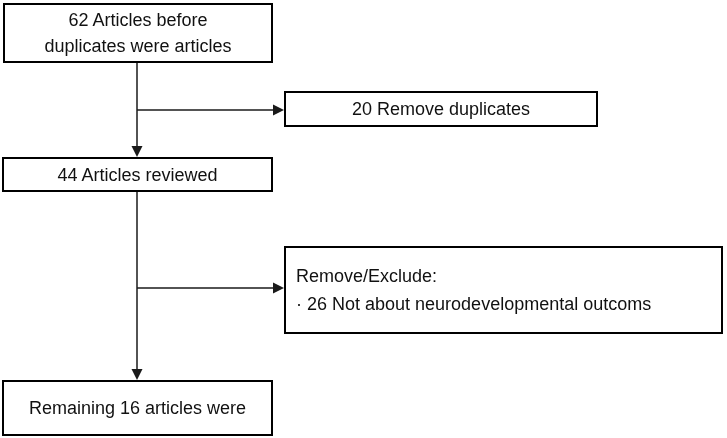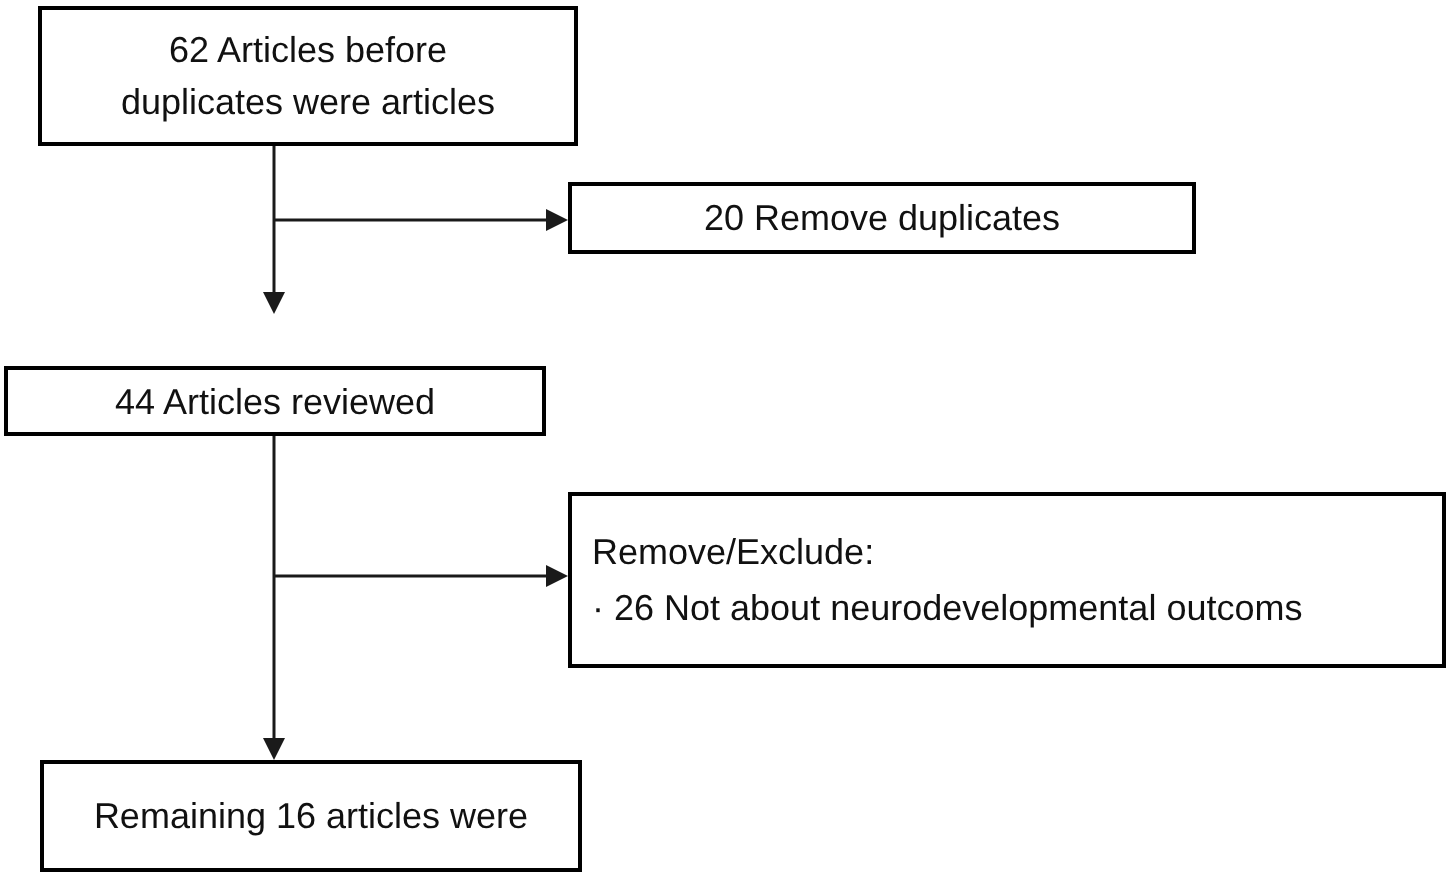--- a/index.html
+++ b/index.html
@@ -35,32 +35,32 @@
     align-items: center;
     text-align: center;
     font-size: 18px;
     line-height: 26px;
     z-index: 2;
   }
   .box span {
     display: block;
     white-space: nowrap;
   }
-  .box-initial   { left: 3px;   top: 3px;   width: 270px; height: 70px; margin-left: 16px; }
+  .box-initial   { left: 3px;   top: 3px;   width: 270px; height: 60px; }
   .box-dup       { left: 284px; top: 91px;  width: 314px; height: 36px; }
-  .box-reviewed  { left: 2px;   top: 157px; width: 271px; height: 35px; margin-top: 26px; }
+  .box-reviewed  { left: 2px;   top: 157px; width: 271px; height: 35px; }
   .box-excluded  {
     left: 284px; top: 246px; width: 439px; height: 88px;
     align-items: stretch;
     padding: 2px 10px;
     line-height: 28px;
   }
   .box-excluded .ex-title { text-align: left; }
   .box-excluded .ex-item  { text-align: left; }
-  .box-final     { left: 20px;  top: 380px; width: 271px; height: 56px; }
+  .box-final     { left: 2px;  top: 380px; width: 271px; height: 56px; }
 </style>
 </head>
 <body>
 
 <div class="canvas">
 
   <svg class="connectors" viewBox="0 0 727 438" xmlns="http://www.w3.org/2000/svg">
 
     <line x1="137" y1="61" x2="137" y2="149" stroke="#1a1a1a" stroke-width="1.5"></line>
     <polygon points="131.5,146 142.5,146 137,157" fill="#1a1a1a"></polygon>

